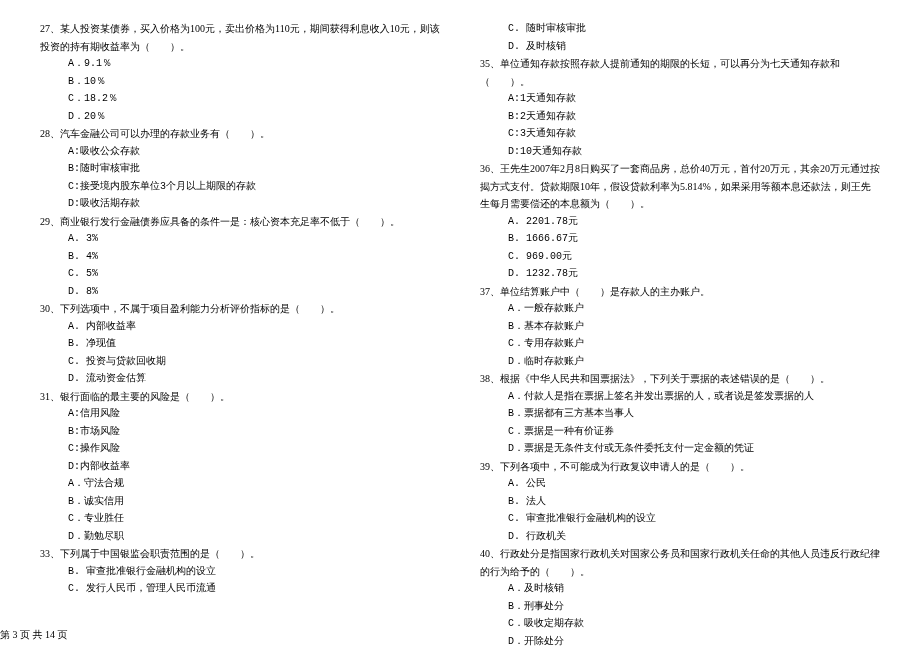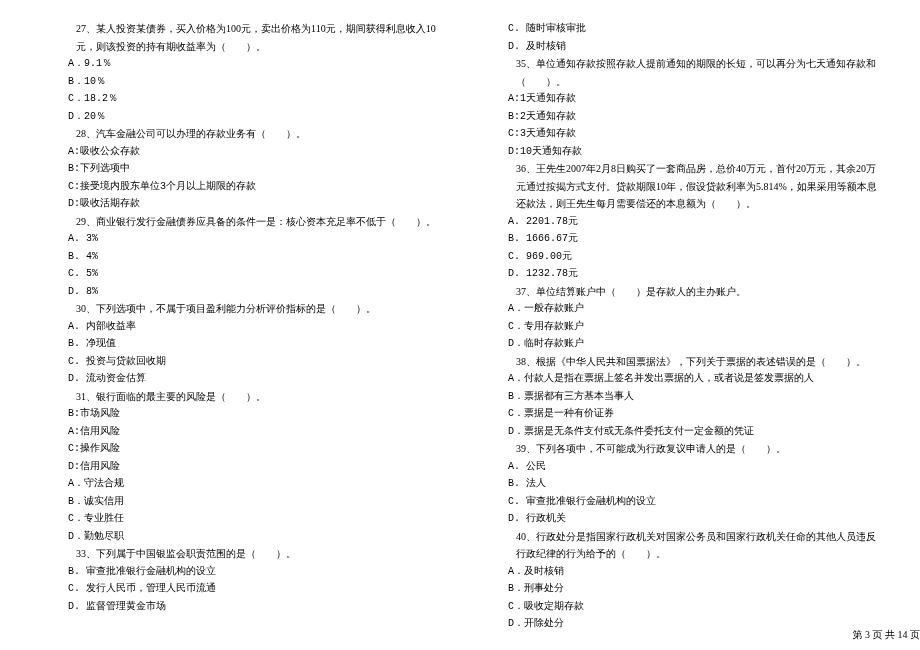--- a/index.html
+++ b/index.html
@@ -15,75 +15,74 @@
     }
     .columns {
       display: flex;
       gap: 40px;
       height: 590px;
     }
     .col {
       flex: 1;
       line-height: 1.75;
     }
-    .q-stem { padding-left: 0; margin-left: 36px; }
+    .q-stem { padding-left: 0; }
     .opt { padding-left: 28px; font-family: Liberation Mono, monospace; }
     .footer {
       position: absolute;
       bottom: 8px;
       left: 0;
       width: 100%;
-      text-align: right;
+      text-align: left;
       font-size: 10px;
     }
   </style>
 </head>
 <body>
 
 <div class="columns">
   <div class="col">
     <div class="q-stem">27、某人投资某债券，买入价格为100元，卖出价格为110元，期间获得利息收入10元，则该投资的持有期收益率为（　　）。</div>
     <div class="opt">A．9.1％</div>
     <div class="opt">B．10％</div>
     <div class="opt">C．18.2％</div>
     <div class="opt">D．20％</div>
 
     <div class="q-stem">28、汽车金融公司可以办理的存款业务有（　　）。</div>
     <div class="opt">A:吸收公众存款</div>
-    <div class="opt">B:下列选项中</div>
+    <div class="opt">B:随时审核审批</div>
     <div class="opt">C:接受境内股东单位3个月以上期限的存款</div>
     <div class="opt">D:吸收活期存款</div>
 
     <div class="q-stem">29、商业银行发行金融债券应具备的条件一是：核心资本充足率不低于（　　）。</div>
     <div class="opt">A. 3%</div>
     <div class="opt">B. 4%</div>
     <div class="opt">C. 5%</div>
     <div class="opt">D. 8%</div>
 
     <div class="q-stem">30、下列选项中，不属于项目盈利能力分析评价指标的是（　　）。</div>
     <div class="opt">A. 内部收益率</div>
     <div class="opt">B. 净现值</div>
     <div class="opt">C. 投资与贷款回收期</div>
     <div class="opt">D. 流动资金估算</div>
 
     <div class="q-stem">31、银行面临的最主要的风险是（　　）。</div>
+    <div class="opt">A:信用风险</div>
     <div class="opt">B:市场风险</div>
-    <div class="opt">A:信用风险</div>
     <div class="opt">C:操作风险</div>
-    <div class="opt">D:信用风险</div>
+    <div class="opt">D:内部收益率</div>
 
     <div class="opt">A．守法合规</div>
     <div class="opt">B．诚实信用</div>
     <div class="opt">C．专业胜任</div>
     <div class="opt">D．勤勉尽职</div>
 
     <div class="q-stem">33、下列属于中国银监会职责范围的是（　　）。</div>
     <div class="opt">B. 审查批准银行金融机构的设立</div>
     <div class="opt">C. 发行人民币，管理人民币流通</div>
-    <div class="opt">D. 监督管理黄金市场</div>
 
   </div>
 
   <div class="col">
     <div class="opt">C. 随时审核审批</div>
     <div class="opt">D. 及时核销</div>
 
     <div class="q-stem">35、单位通知存款按照存款人提前通知的期限的长短，可以再分为七天通知存款和（　　）。</div>
     <div class="opt">A:1天通知存款</div>
     <div class="opt">B:2天通知存款</div>
@@ -91,20 +90,21 @@
     <div class="opt">D:10天通知存款</div>
 
     <div class="q-stem">36、王先生2007年2月8日购买了一套商品房，总价40万元，首付20万元，其余20万元通过按揭方式支付。贷款期限10年，假设贷款利率为5.814%，如果采用等额本息还款法，则王先生每月需要偿还的本息额为（　　）。</div>
     <div class="opt">A. 2201.78元</div>
     <div class="opt">B. 1666.67元</div>
     <div class="opt">C. 969.00元</div>
     <div class="opt">D. 1232.78元</div>
 
     <div class="q-stem">37、单位结算账户中（　　）是存款人的主办账户。</div>
     <div class="opt">A．一般存款账户</div>
+    <div class="opt">B．基本存款账户</div>
     <div class="opt">C．专用存款账户</div>
     <div class="opt">D．临时存款账户</div>
 
     <div class="q-stem">38、根据《中华人民共和国票据法》，下列关于票据的表述错误的是（　　）。</div>
     <div class="opt">A．付款人是指在票据上签名并发出票据的人，或者说是签发票据的人</div>
     <div class="opt">B．票据都有三方基本当事人</div>
     <div class="opt">C．票据是一种有价证券</div>
     <div class="opt">D．票据是无条件支付或无条件委托支付一定金额的凭证</div>
 
     <div class="q-stem">39、下列各项中，不可能成为行政复议申请人的是（　　）。</div>

